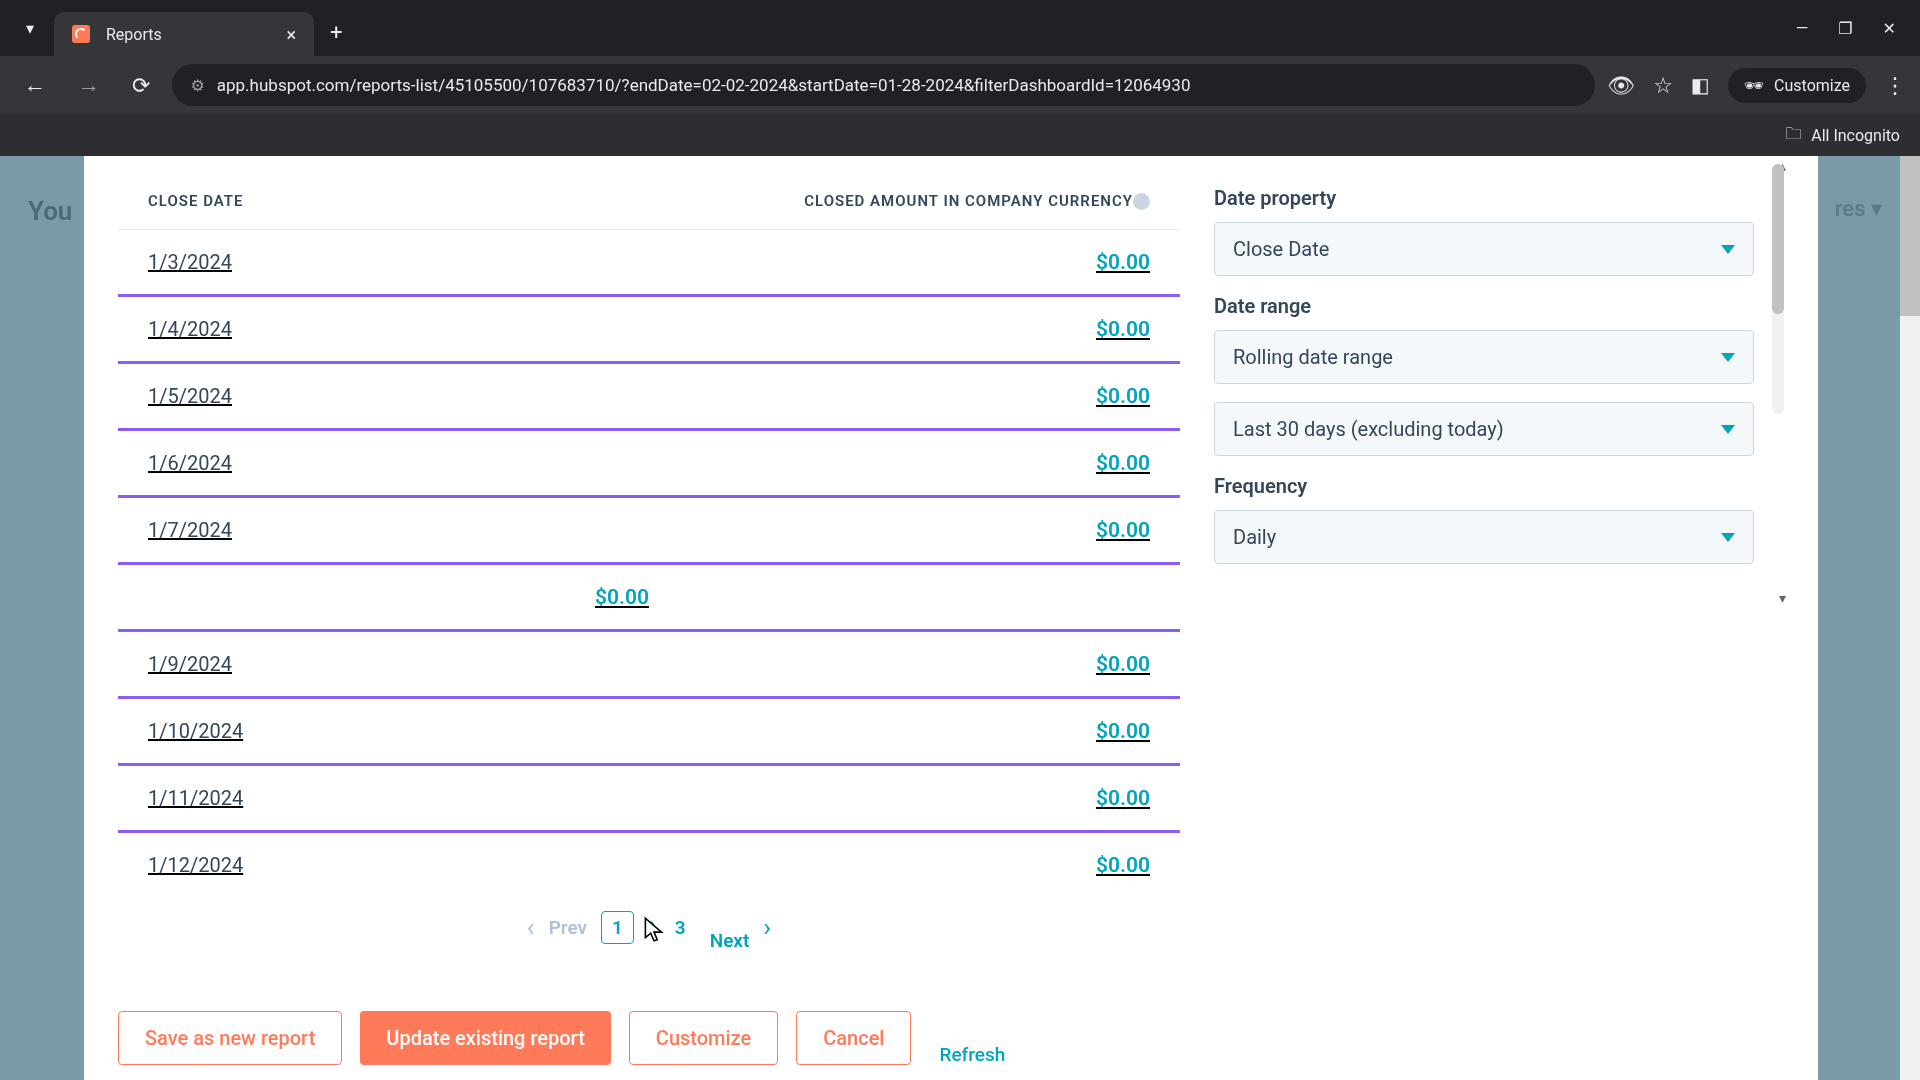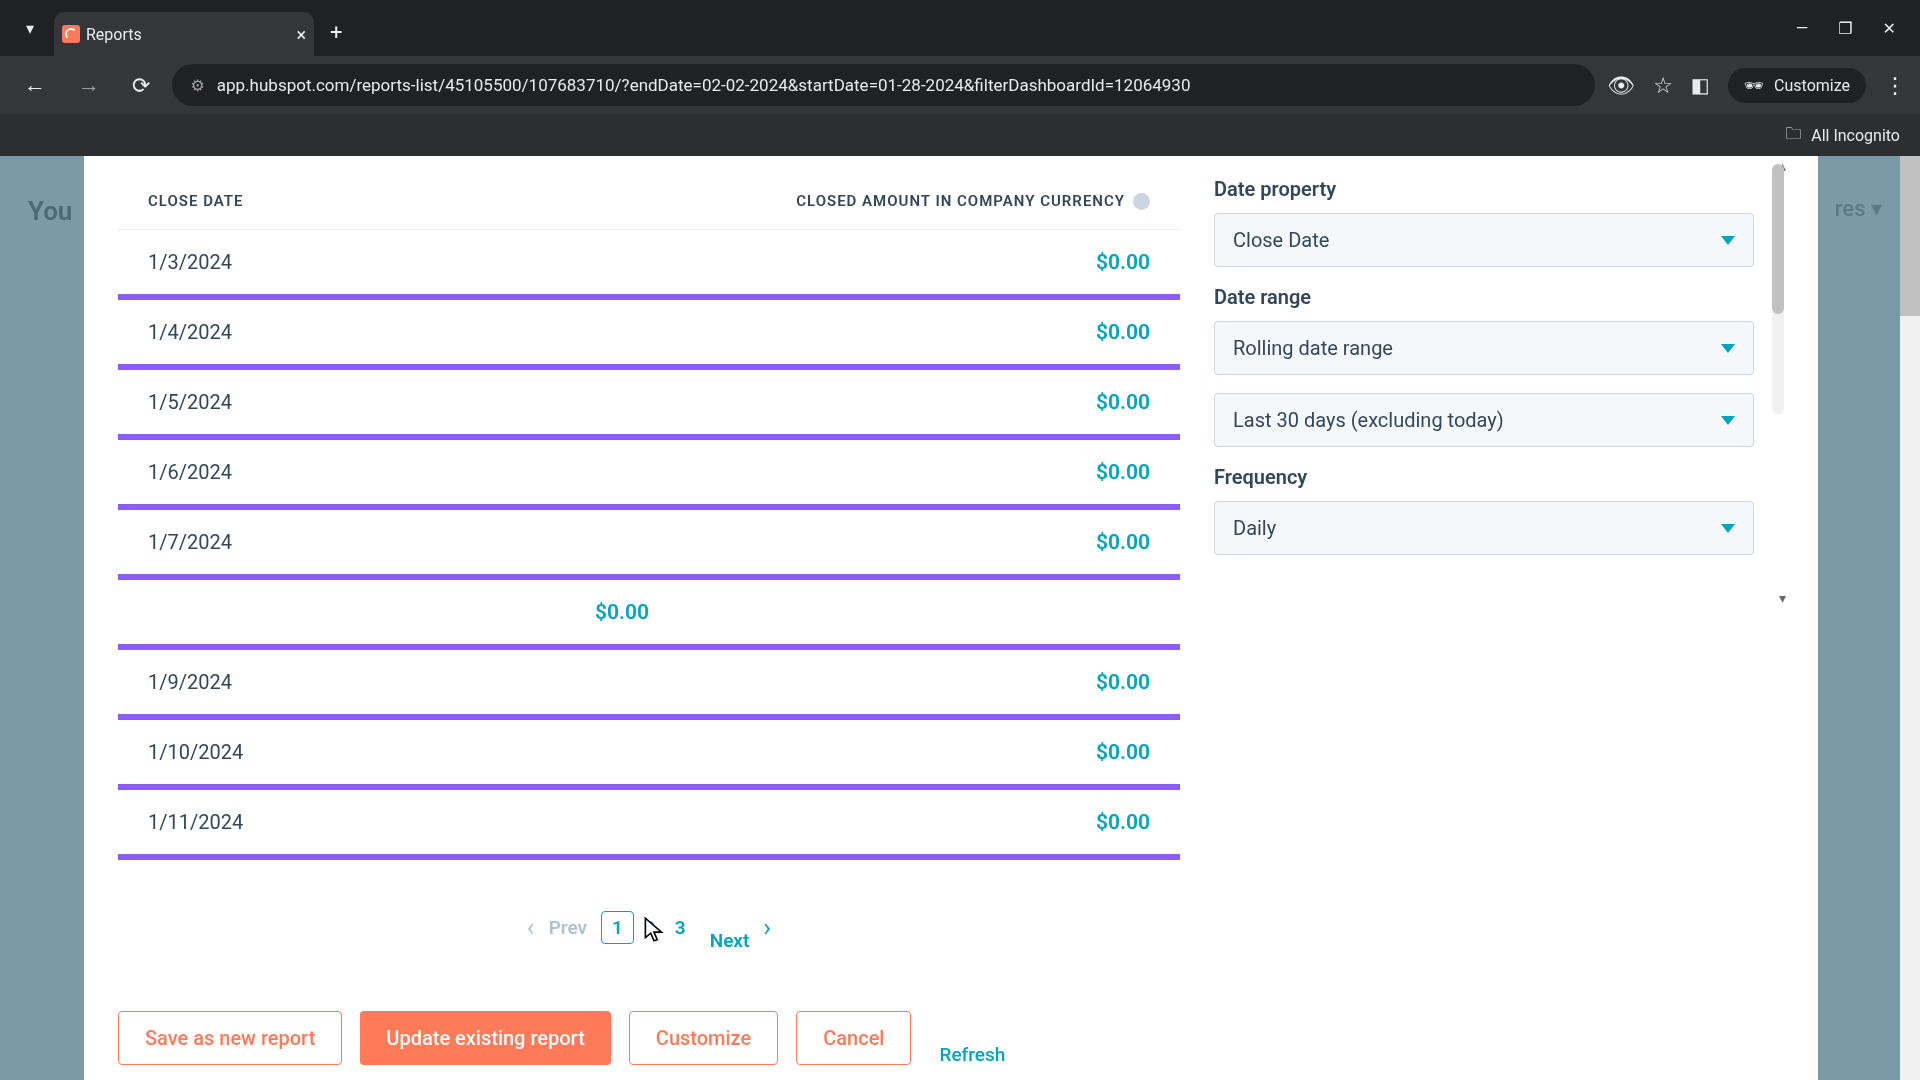--- a/index.html
+++ b/index.html
@@ -1,21 +1,21 @@
 <!DOCTYPE html>
 <html><head>
 <meta charset="utf-8">
 <style>
 * { margin: 0; padding: 0; box-sizing: border-box; font-family: -apple-system, BlinkMacSystemFont, "Segoe UI", Roboto, Arial, sans-serif; }
 body { width: 1920px; height: 1080px; background: #2a2a2a; overflow: hidden; position: relative; }
 
 
 .browser-top { height: 56px; background: #202124; display: flex; align-items: center; }
 .tab-dropdown { width: 48px; height: 44px; display:flex; align-items:center; justify-content:center; margin-left:6px; }
-.tab { background:#35363a; height:44px; border-radius:10px 10px 0 0; display:flex; align-items:center; padding:0 8px; gap:6px; margin-top:12px; min-width:260px;}
+.tab { background:#35363a; height:44px; border-radius:10px 10px 0 0; display:flex; align-items:center; padding:0 18px; gap:16px; margin-top:12px; min-width:260px;}
 .tab-favicon { width:18px; height:18px; background:#ff7a59; border-radius:3px; position:relative; }
 .tab-favicon::after{content:"";position:absolute;inset:3px;border:2px solid #fff;border-radius:50%;border-right-color:transparent;border-bottom-color:transparent;}
 .tab-title { color:#e8eaed; font-size:16px; }
 .tab-close { color:#e8eaed; font-size:18px; margin-left:auto;}
 .new-tab { color:#e8eaed; font-size:22px; margin-left:16px; margin-top:8px;}
 .window-controls { margin-left:auto; display:flex; gap:30px; padding-right:24px; color:#e8eaed;}
 
 .addr-bar { height:58px; background:#35363a; display:flex; align-items:center; padding:0 14px; gap:12px;}
 .nav-btn { color:#9aa0a6; font-size:22px; padding:6px 10px; }
 .nav-btn.enabled { color:#e8eaed; }
@@ -29,31 +29,31 @@
 
 .page-dim { position:absolute; top:156px; left:0; right:0; bottom:0; background:#7a9aa8; }
 .dim-text { position:absolute; top:40px; left:28px; color:#4a6a78; font-size:26px; font-weight:600;}
 .dim-right { position:absolute; top:40px; right:38px; color:#5a7a88; font-size:22px; font-weight:500;}
 
 
 .modal { position:absolute; top:156px; left:84px; width:1734px; bottom:0; background:#fff; display:flex; flex-direction:column;}
 .modal-body { flex:1; display:flex; overflow:hidden;}
 .table-panel { width:1130px; padding:24px 34px 10px 34px; display:flex; flex-direction:column;}
 .side-panel { flex:1; padding:0 50px 0 0; position:relative;}
-.side-inner { padding:11px 14px 8px 0; }
+.side-inner { padding:20px 14px 8px 0; }
 
 
 .tbl-header { display:flex; padding:12px 30px 18px 30px; border-bottom:1px solid #fff;}
 .th { font-size:15px; letter-spacing:1px; color:#33475b; font-weight:600;}
 .th-left { flex:0 0 50%;}
-.th-right { flex:0 0 50%; text-align:right; display:flex; justify-content:flex-end; align-items:center; gap:8px;}
+.th-right { flex:0 0 50%; text-align:right; display:flex; justify-content:flex-end; align-items:center; }
 .info-icon { width:17px; height:17px; border-radius:50%; background:#cbd6e2; display:inline-block;}
 
 .tbl-rows { flex:1; overflow:hidden;}
-.row { display:flex; padding:20px 30px; border-bottom:6px solid #8b5cf6; align-items:flex-end;}
+.row { display:flex; padding:20px 30px; border-bottom:3px solid #8b5cf6; align-items:flex-end;text-decoration:underline;}
 .row:first-child{border-top:1px solid #e8edf2;}
 .cell-date { flex:0 0 50%; font-size:20px; color:#33475b;}
 .cell-amt { flex:0 0 50%; text-align:right; font-size:21px; color:#00a4bd; font-weight:600;}
 
 
 .pager { display:flex; align-items:center; justify-content:center; gap:14px; padding:24px 0 34px 0;}
 .pg-arrow { color:#b0c1d4; font-size:26px;}
 .pg-arrow.on { color:#00a4bd;}
 .pg-text { color:#b0c1d4; font-size:19px; font-weight:600;}
 .pg-text.on { color:#00a4bd;margin-top:27px;}

